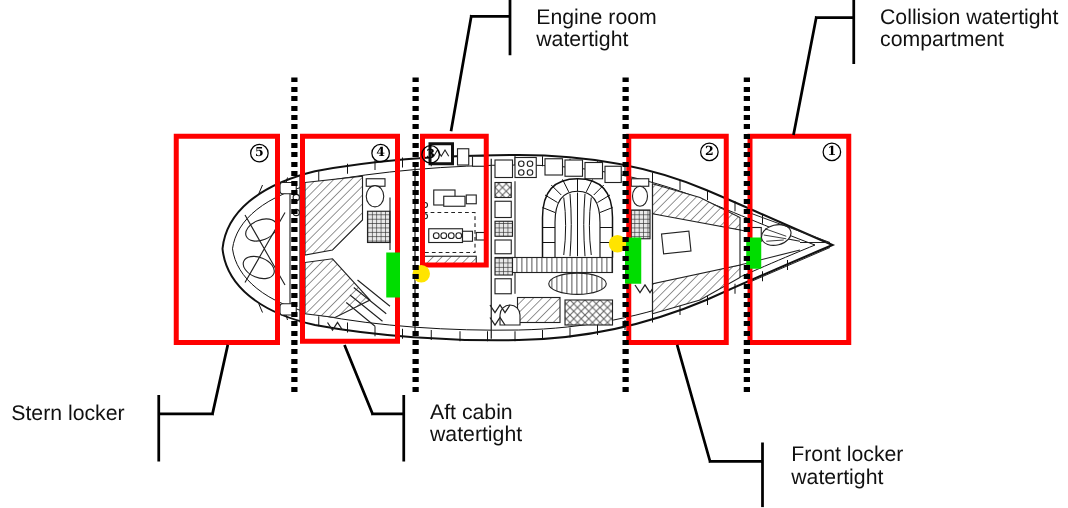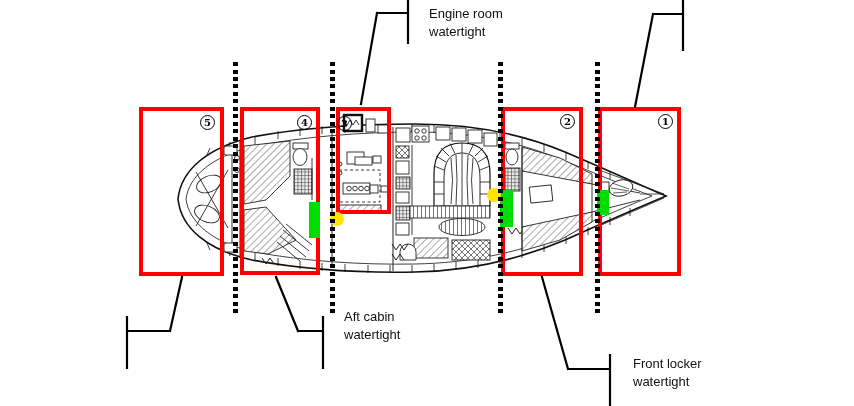--- a/index.html
+++ b/index.html
@@ -34,26 +34,26 @@
   }
   .bh1{left:233px;} .bh2{left:330px;} .bh3{left:498px;} .bh4{left:595px;}
   .door{position:absolute;background:#00dd00;z-index:4;}
   .d1{left:309px;top:202px;width:11px;height:36px;}
   .d2{left:500px;top:190px;width:13px;height:37px;}
   .d3{left:597px;top:190px;width:12px;height:25px;}
   .ydot{position:absolute;width:14px;height:14px;border-radius:50%;background:#ffe400;z-index:5;}
   .y1{left:330px;top:212px;}
   .y2{left:487px;top:188px;}
   .lbl{
-    position:absolute;color:#111;font-size:13px;line-height:18px;white-space:pre-line;z-index:8;
+    position:absolute;color:#111;font-size:17px;line-height:18px;white-space:pre-line;z-index:8;
   }
   .lbl-engine{left:429px;top:5px;}
   .lbl-collision{left:704px;top:5px;}
   .lbl-stern{left:9px;top:322px;}
-  .lbl-aft{left:344px;top:308px;}
+  .lbl-aft{left:344px;top:321px;}
   .lbl-front{left:633px;top:355px;}
 </style>
 </head>
 <body>
 
 <div class="canvas">
 
   <svg class="boat-svg" width="854" height="406" viewBox="0 0 854 406">
     <defs>
       <pattern id="hatch" patternUnits="userSpaceOnUse" width="5" height="5" patternTransform="rotate(45)">
@@ -222,18 +222,21 @@
       <path d="M408,0 V43 M377,13 H408 M377,13 L361,104"></path>
       <path d="M683,0 V50 M653,14 H683 M653,14 L635,107"></path>
       <path d="M127,317 V368 M127,331 H170 M170,331 L182,277"></path>
       <path d="M323,317 V368 M298,331 H323 M298,331 L276,277"></path>
       <path d="M610,355 V405 M568,369 H610 M568,369 L542,277"></path>
     </g>
   </svg>
 
   <div class="lbl lbl-engine">Engine room
 watertight</div>
+  <div class="lbl lbl-collision">Collision watertight
+compartment</div>
+  <div class="lbl lbl-stern">Stern locker</div>
   <div class="lbl lbl-aft">Aft cabin
 watertight</div>
   <div class="lbl lbl-front">Front locker
 watertight</div>
 
 </div>
 
 </body></html>

